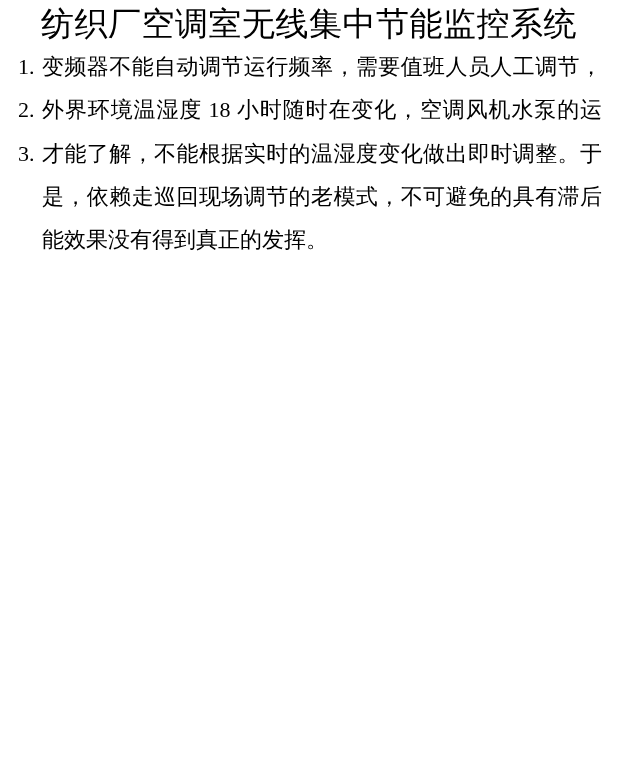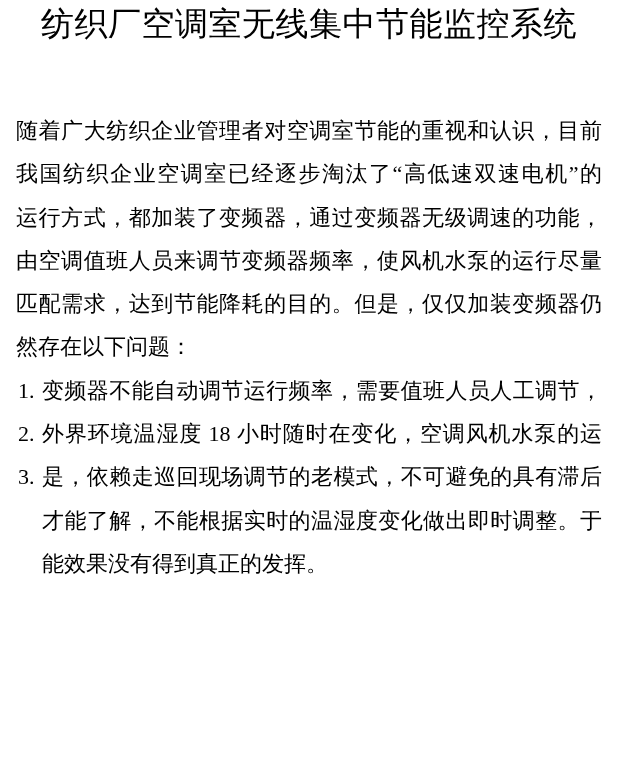--- a/index.html
+++ b/index.html
@@ -61,43 +61,35 @@
     line-height: 43.3px;
   }
 </style>
 </head>
 <body>
 
 <div class="page">
 
   <h1 class="title">纺织厂空调室无线集中节能监控系统</h1>
 
-  <div class="paragraph">
-    <div class="line">随着广大纺织企业管理者对空调室节能的重视和认识，目前</div>
-    <div class="line">我国纺织企业空调室已经逐步淘汰了“高低速双速电机”的</div>
-    <div class="line">运行方式，都加装了变频器，通过变频器无级调速的功能，</div>
-    <div class="line">由空调值班人员来调节变频器频率，使风机水泵的运行尽量</div>
-    <div class="line">匹配需求，达到节能降耗的目的。但是，仅仅加装变频器仍</div>
-    <div class="line short">然存在以下问题：</div>
-  </div>
 
   <div class="numbered-list">
 
     <div class="list-item">
       <span class="num">1.</span>
       <div class="line">变频器不能自动调节运行频率，需要值班人员人工调节，</div>
     </div>
 
     <div class="list-item">
       <span class="num">2.</span>
       <div class="line">外界环境温湿度 18 小时随时在变化，空调风机水泵的运</div>
     </div>
 
     <div class="list-item">
       <span class="num">3.</span>
+      <div class="line">才能了解，不能根据实时的温湿度变化做出即时调整。于</div>
       <div class="line">是，依赖走巡回现场调节的老模式，不可避免的具有滞后</div>
-      <div class="line">才能了解，不能根据实时的温湿度变化做出即时调整。于</div>
       <div class="line short">能效果没有得到真正的发挥。</div>
     </div>
 
   </div>
 
 </div>
 
 </body></html>

